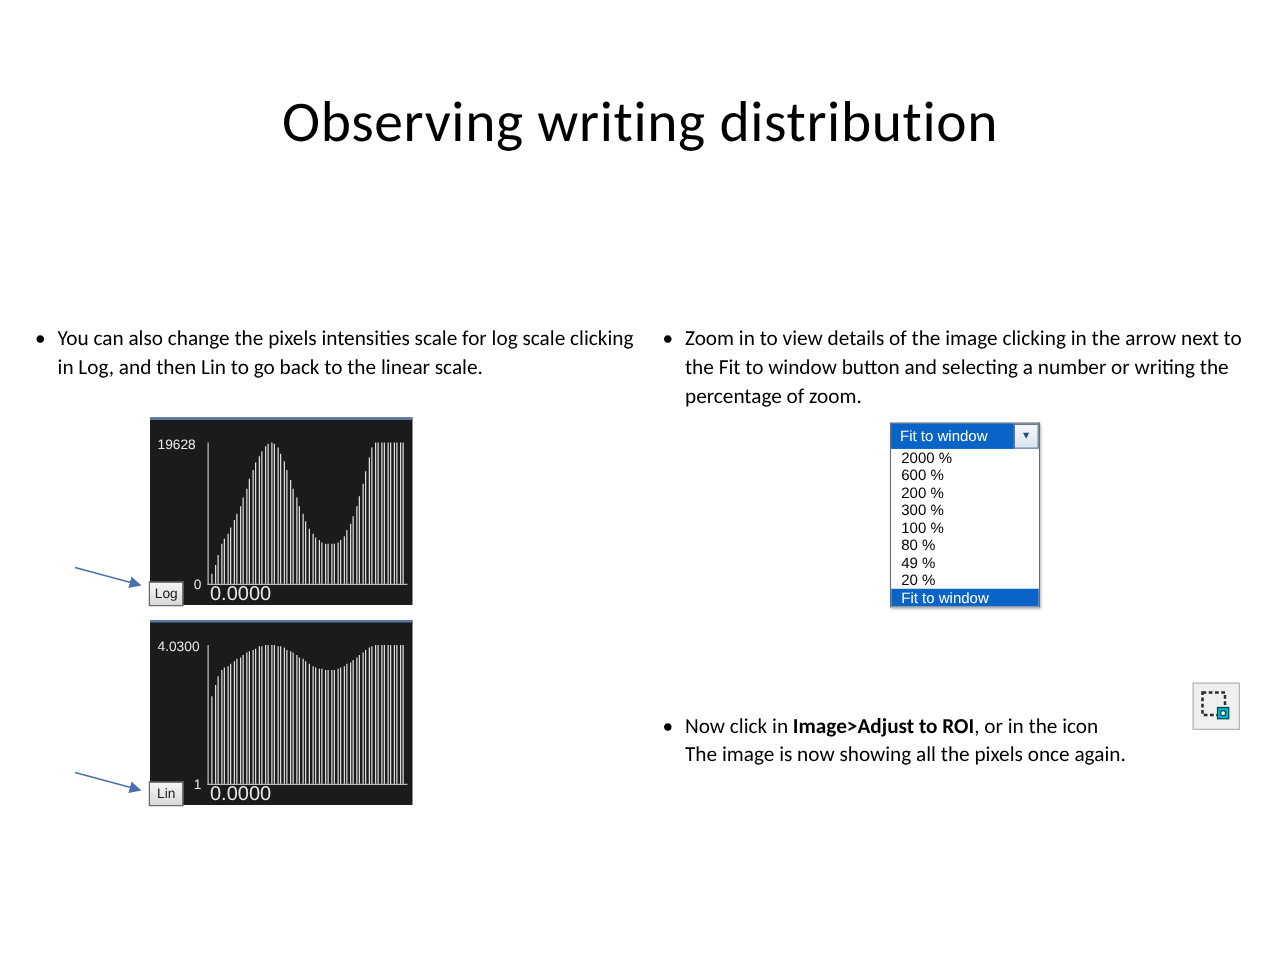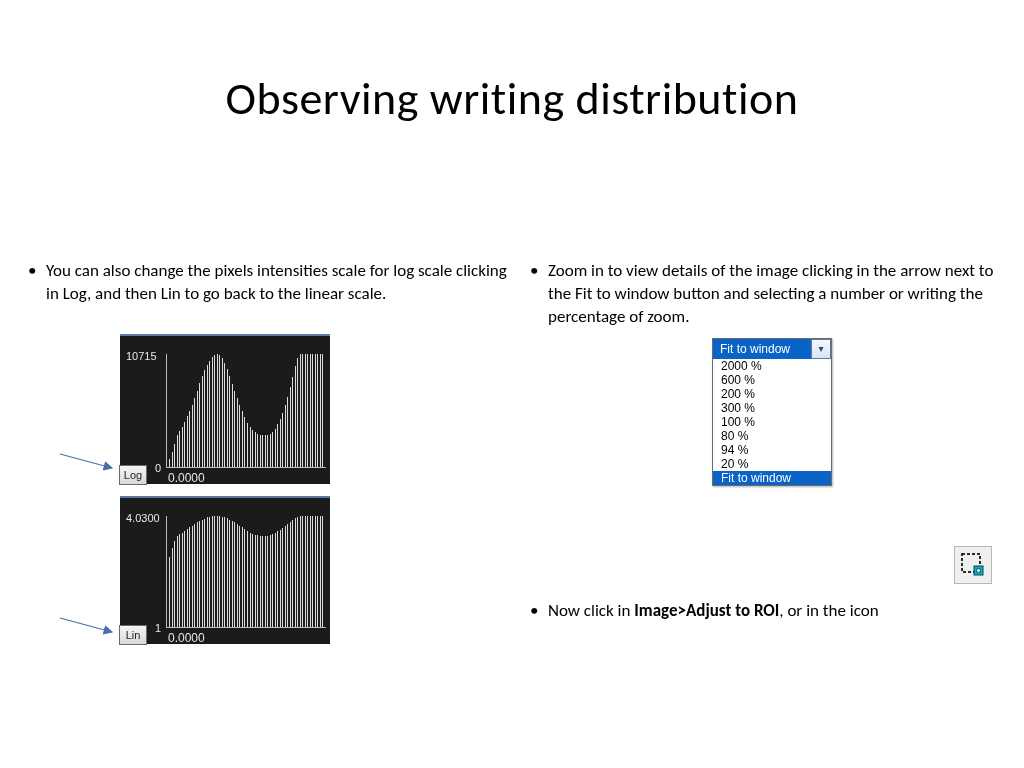--- a/index.html
+++ b/index.html
@@ -31,21 +31,21 @@
   .col.left  { left: 28px;  top: 260px; }
   .col.right { left: 530px; top: 260px; }
   ul { list-style: none; }
   li.bullet { padding-left: 18px; position: relative; margin-bottom: 6px; }
   li.bullet::before {
     content: "•";
     position: absolute;
     left: 0;
     top: 0;
   }
-  .bullet2 { position: absolute; left: 530px; top: 570px; width: 480px; font-size: 17px; line-height: 1.35; margin-top: 30px; }
+  .bullet2 { position: absolute; left: 530px; top: 570px; width: 480px; font-size: 17px; line-height: 1.35; }
 
   
   .hist-wrap {
     position: absolute;
     left: 120px;
     width: 210px;
     height: 150px;
     background: #1b1b1b;
     border-top: 2px solid #5a7aa3;
   }
@@ -65,21 +65,21 @@
     bottom: 10px;
     color: #e8e8e8;
     font-size: 11px;
     font-family: Arial, sans-serif;
   }
   .hist-xmin {
     position: absolute;
     left: 48px;
     bottom: -1px;
     color: #e8e8e8;
-    font-size: 12px;
+    font-size: 16px;
     font-family: Arial, sans-serif;
   }
   .hist-btn {
     position: absolute;
     left: -1px;
     bottom: -1px;
     width: 28px;
     height: 20px;
     background: linear-gradient(#f5f5f5,#d8d8d8);
     border: 1px solid #6a6a6a;
@@ -181,21 +181,21 @@
     </ul>
 </div>
 
 <div class="col right">
   <ul>
       <li class="bullet">Zoom in to view details of the image clicking in the arrow next to the Fit to window button and selecting a number or writing the percentage of zoom.</li>
     </ul>
 </div>
 
 <div class="hist-wrap h1">
-  <div class="hist-ymax">10715</div>
+  <div class="hist-ymax">19628</div>
   <div class="hist-ymin">0</div>
   <div class="hist-xmin">0.0000</div>
   <div class="hist-plot">
     <div class="bars" id="bars1">
         <span style="height: 7.46617%;"></span>
         <span style="height: 13.0658%;"></span>
         <span style="height: 20.532%;"></span>
         <span style="height: 27.9981%;"></span>
         <span style="height: 31.7312%;"></span>
         <span style="height: 35.4643%;"></span>
@@ -359,30 +359,31 @@
     <div class="combo-sel">Fit to window</div>
     <div class="combo-arrow">▾</div>
   </div>
   <div class="combo-list" id="zoom-list">
       <div class="combo-item">2000 %</div>
       <div class="combo-item">600 %</div>
       <div class="combo-item">200 %</div>
       <div class="combo-item">300 %</div>
       <div class="combo-item">100 %</div>
       <div class="combo-item">80 %</div>
-      <div class="combo-item">94 %</div>
+      <div class="combo-item">49 %</div>
       <div class="combo-item">20 %</div>
       <div class="combo-item hl">Fit to window</div>
     </div>
 </div>
 
 <div class="bullet2">
   <ul>
       <li class="bullet">
     <span>Now click in </span><b>Image&gt;Adjust to ROI</b><span>, or in the icon</span><br>
+    <span>The image is now showing all the pixels once again.</span>
   </li>
     </ul>
 </div>
 
 <div class="roi-icon">
   <svg viewBox="0 0 26 26">
     <rect x="2" y="2" width="18" height="18" fill="none" stroke="#2b2b2b" stroke-width="2" stroke-dasharray="3,2"></rect>
     <rect x="14" y="14" width="9" height="9" fill="#00b5c9" stroke="#0a4754" stroke-width="1"></rect>
     <circle cx="18.5" cy="18.5" r="2" fill="#fff" stroke="#0a4754" stroke-width="1"></circle>
   </svg>

